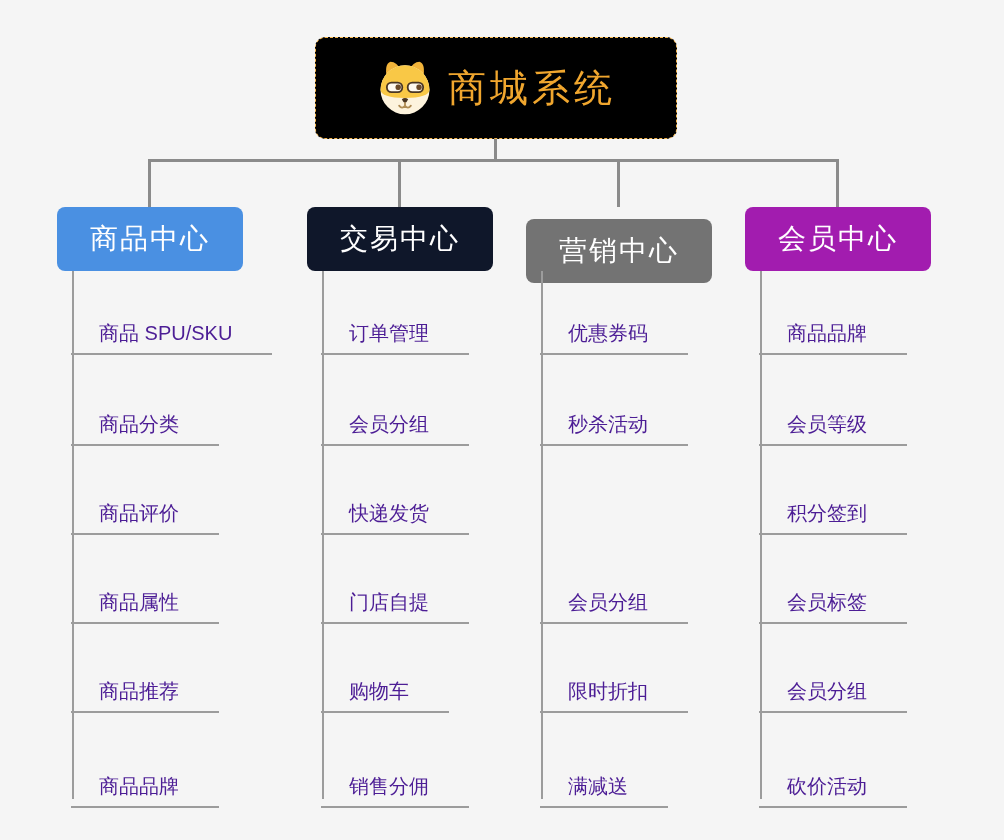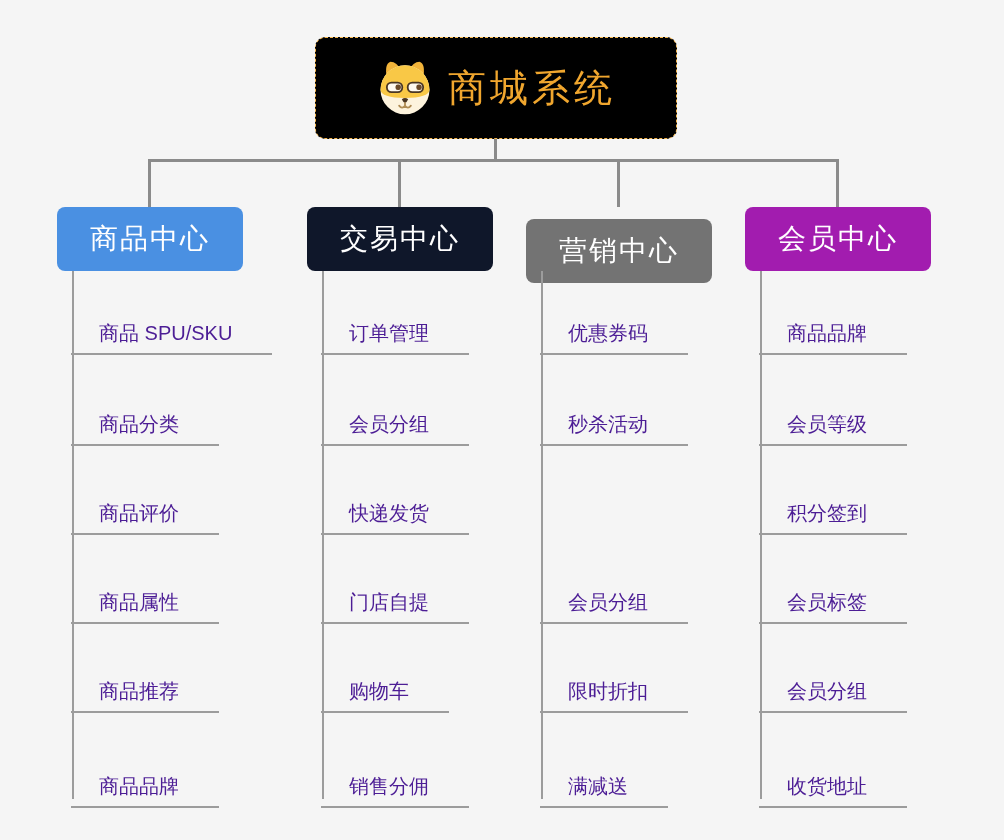--- a/index.html
+++ b/index.html
@@ -168,16 +168,16 @@
   <div class="col col-4">
     <div class="hdr hdr-4">
       <span>会员中心</span>
     </div>
     <div class="spine"></div>
     <span class="leaf leaf-1">商品品牌</span>
     <span class="leaf leaf-2">会员等级</span>
     <span class="leaf leaf-3">积分签到</span>
     <span class="leaf leaf-4">会员标签</span>
     <span class="leaf leaf-5">会员分组</span>
-    <span class="leaf leaf-6">收货地址</span>
+    <span class="leaf leaf-6">砍价活动</span>
   </div>
 
 </div>
 
 </body></html>

